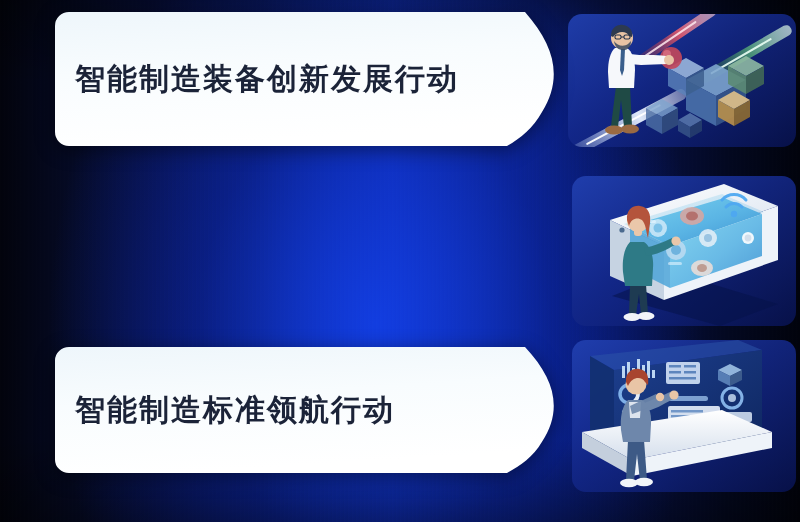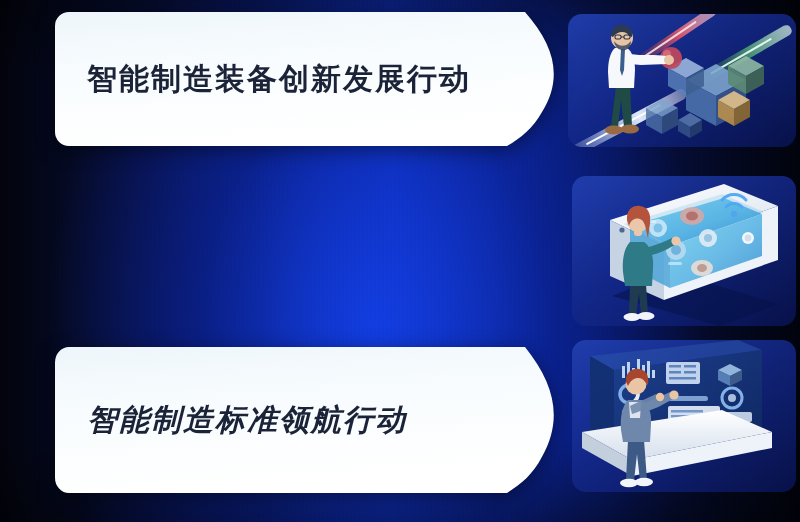--- a/index.html
+++ b/index.html
@@ -48,21 +48,21 @@
     z-index:6;
   }
   .card-shape{
     position:absolute; inset:0;
     filter:drop-shadow(0 4px 10px rgba(0,0,0,0.45));
   }
   .card-shape svg{ display:block; width:100%; height:100%; }
 
   .card-label{
     position:absolute;
-    left:32px;
+    left:20px;
     top:50%;
     transform:translateY(-50%);
     font-size:30px;
     font-weight:bold;
     letter-spacing:2px;
     color:#1b2338;
     white-space:nowrap;
     z-index:7;
     text-shadow:0 1px 0 rgba(255,255,255,0.4);
   }
@@ -73,21 +73,21 @@
     z-index:4;
     border-radius:14px;
     background:linear-gradient(150deg, rgba(33,64,176,0.92) 0%, rgba(20,41,140,0.85) 45%, rgba(9,21,92,0.75) 100%);
     overflow:hidden;
   }
   .art-panel svg{ display:block; }
 
   
   #card-1{ top:12px;  height:134px; }
   #card-2{ top:182px; height:132px; }
-  #card-3{ top:347px; height:146px;font-style:italic; }
+  #card-3{ top:347px; height:126px; }
 
   #art-1{ left:568px; top:14px;  width:228px; height:133px; }
   #art-2{ left:572px; top:176px; width:224px; height:150px; }
   #art-3{ left:572px; top:340px; width:224px; height:152px; }
 </style>
 </head>
 <body>
 
 <div class="poster">
 

